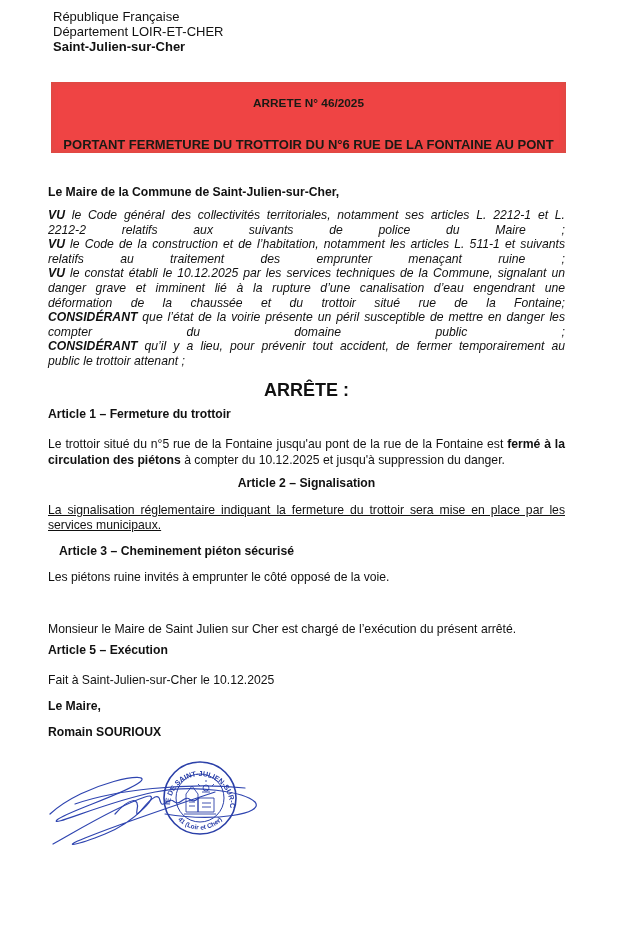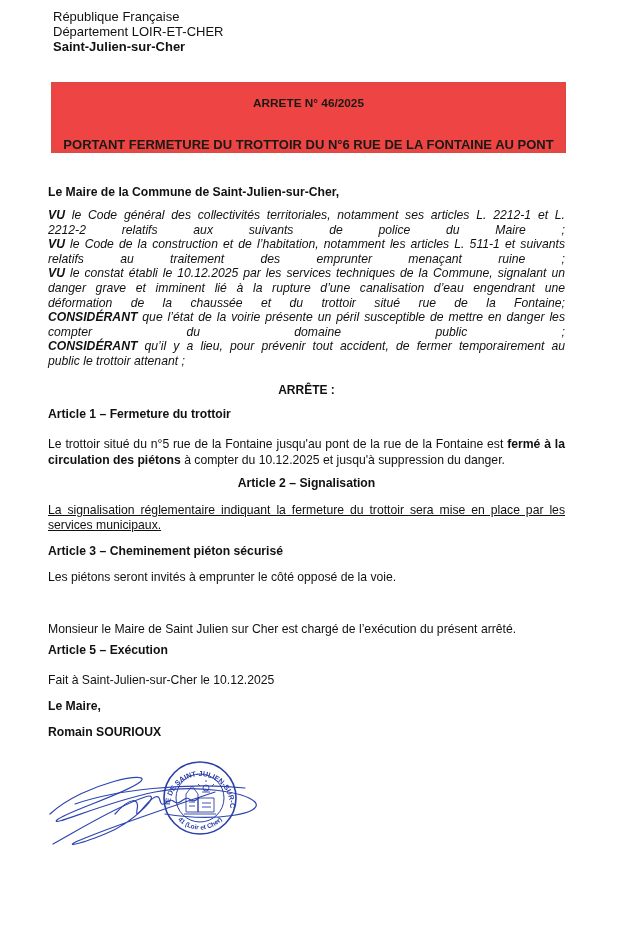--- a/index.html
+++ b/index.html
@@ -93,30 +93,30 @@
       <span>du</span>
       <span>domaine</span>
       <span>public</span>
       <span>;</span>
     </div>
 
   <div class="just"><span class="b">CONSIDÉRANT</span><span> qu’il y a lieu, pour prévenir tout accident, de fermer temporairement au</span></div>
   <div>public le trottoir attenant ;</div>
 </div>
 
-<div class="abs b center" style="left:48px; width:517px; top:383px; font-size:12px;">ARRÊTE :</div>
+<div class="abs b center" style="left:48px; width:517px; top:383px; font-size:18px;">ARRÊTE :</div>
 
 <div class="abs body-text b" style="top:407px;">Article 1 – Fermeture du trottoir</div>
 <div class="abs body-text just-last-left" style="top:436px; line-height:16px;"><span>Le trottoir situé du n°5 rue de la Fontaine jusqu'au pont de la rue de la Fontaine est </span><span class="b">fermé à la circulation des piétons</span><span> à compter du 10.12.2025 et jusqu'à suppression du danger.</span></div>
 
 <div class="abs body-text b" style="top:476px;text-align:center;">Article 2 – Signalisation</div>
 <div class="abs body-text just-last-left" style="top:503px; line-height:15px;text-decoration:underline;">La signalisation réglementaire indiquant la fermeture du trottoir sera mise en place par les services municipaux.</div>
 
-<div class="abs body-text b" style="top:544px;">Article 3 – Cheminement piéton sécurisé</div>
-<div class="abs body-text" style="top:570px;">Les piétons seront invités à emprunter le côté opposé de la voie.</div>
+<div class="abs body-text b" style="top:544px;margin-left:11px;">Article 3 – Cheminement piéton sécurisé</div>
+<div class="abs body-text" style="top:570px;">Les piétons ruine invités à emprunter le côté opposé de la voie.</div>
 
 <div class="abs body-text b" style="top:595px;margin-top:48px;">Article 5 – Exécution</div>
 <div class="abs body-text" style="top:622px;">Monsieur le Maire de Saint Julien sur Cher est chargé de l’exécution du présent arrêté.</div>
 
 <div class="abs body-text" style="top:673px;">Fait à Saint-Julien-sur-Cher le 10.12.2025</div>
 <div class="abs body-text b" style="top:699px;">Le Maire,</div>
 <div class="abs body-text b" style="top:725px;">Romain SOURIOUX</div>
 
 <div class="abs signature">
   <svg width="240" height="100" viewBox="0 0 240 100">

